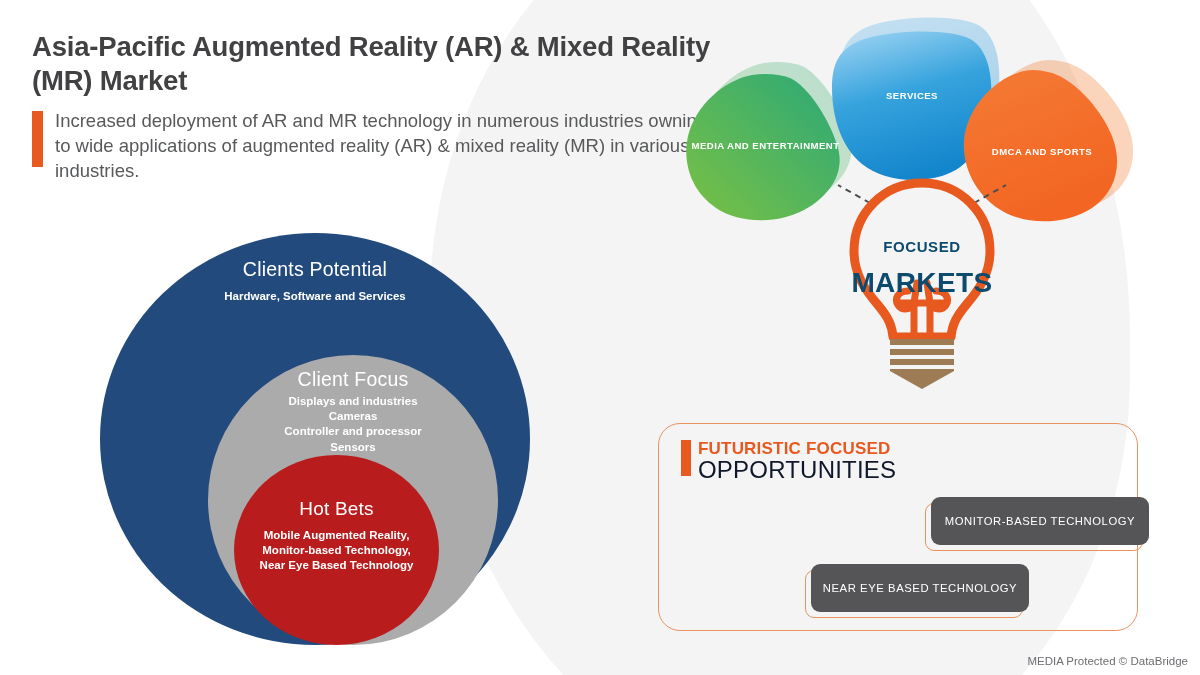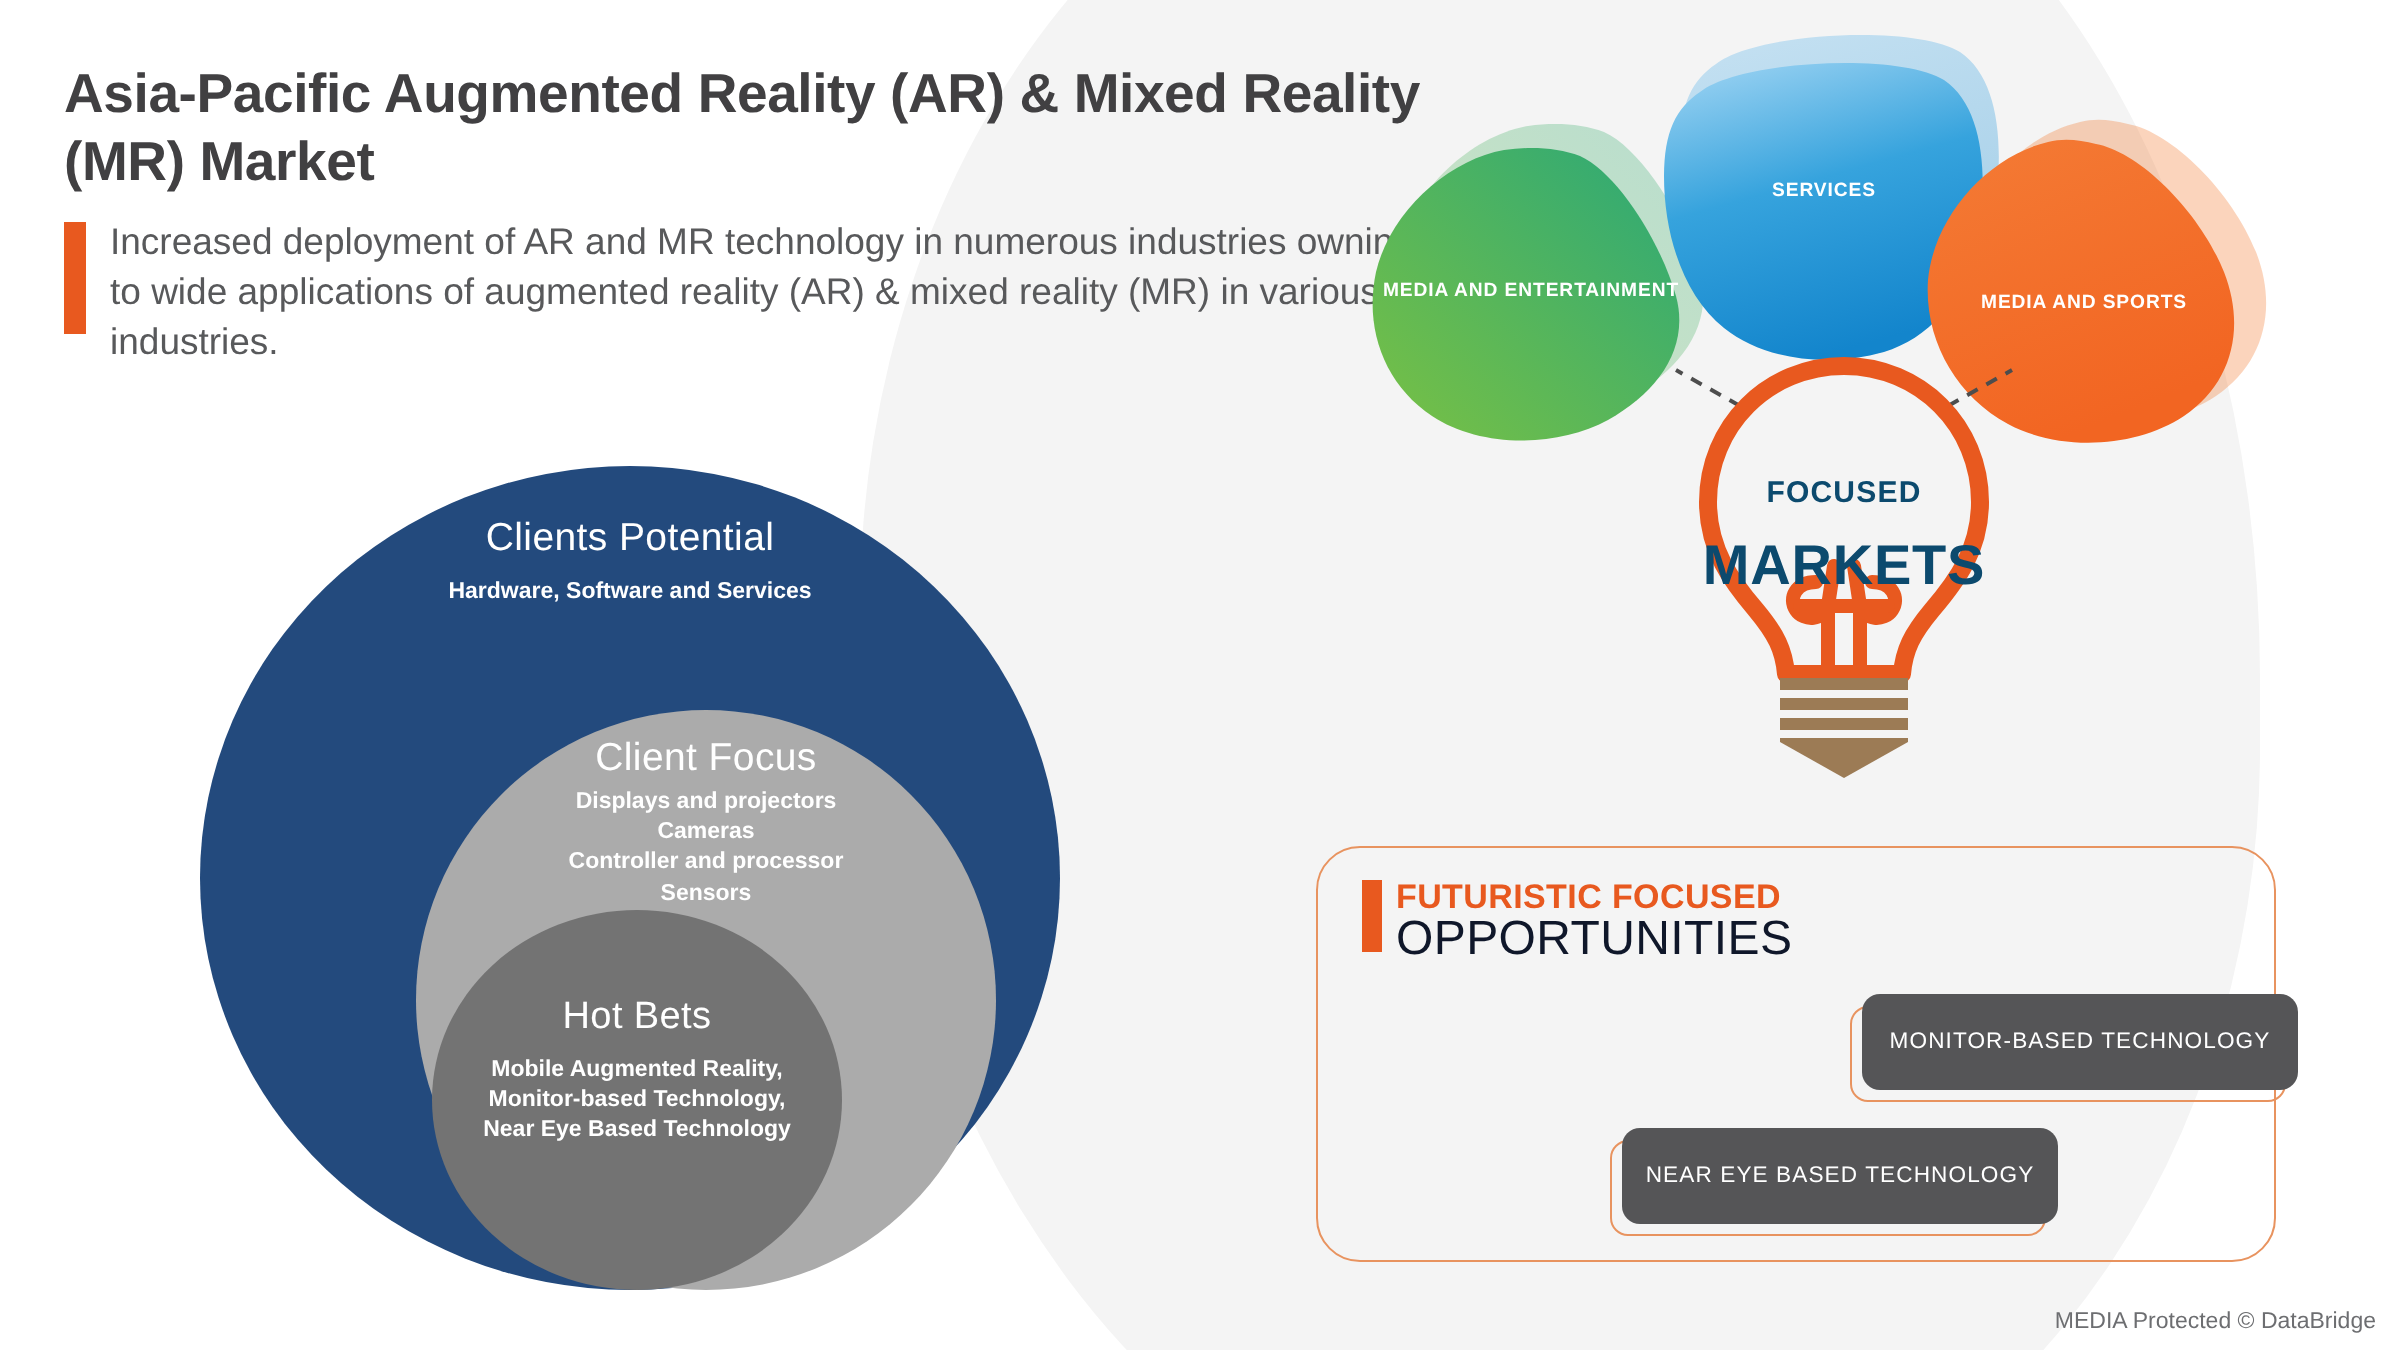--- a/index.html
+++ b/index.html
@@ -39,22 +39,22 @@
   .ring { position:absolute; border-radius:50%; text-align:center; color:#fff; }
   #ring-outer {
     left:0; top:0; width:430px; height:412px;
     background:#234A7D;
   }
   #ring-middle {
     left:108px; top:122px; width:290px; height:290px;
     background:#ABABAB;
   }
   #ring-inner {
-    left:116px; top:222px; width:205px; height:190px;
-    background:#737373;
+    left:134px; top:222px; width:205px; height:190px;
+    background:#b91c1c;
   }
   .ring-title { font-size:19.5px; font-weight:400; letter-spacing:0.2px; }
   .ring-sub { font-size:11.5px; line-height:1.32; font-weight:bold; }
   #ring-outer .ring-title { padding-top:25px; }
   #ring-outer .ring-sub { margin-top:8px; }
   #ring-middle .ring-title { padding-top:13px; }
   #ring-middle .ring-sub { margin-top:3px; }
   #ring-inner .ring-title { padding-top:43px; font-size:19px; }
   #ring-inner .ring-sub { margin-top:8px; }
 
@@ -136,21 +136,21 @@
 
 <div id="circles">
 
   <div class="ring" id="ring-outer">
     <div class="ring-title">Clients Potential</div>
     <div class="ring-sub">Hardware, Software and Services</div>
   </div>
 
   <div class="ring" id="ring-middle">
     <div class="ring-title">Client Focus</div>
-    <div class="ring-sub" style="white-space:pre-line;">Displays and projectors
+    <div class="ring-sub" style="white-space:pre-line;">Displays and industries
 Cameras
 Controller and processor
 Sensors</div>
   </div>
 
   <div class="ring" id="ring-inner">
     <div class="ring-title">Hot Bets</div>
     <div class="ring-sub" style="white-space:pre-line;">Mobile Augmented Reality,
 Monitor-based Technology,
 Near Eye Based Technology</div>
@@ -210,21 +210,21 @@
     </svg>
     <svg class="blob-main" width="180" height="165" viewBox="0 0 180 165" style="transform:translate(-16px,10px);">
       <defs>
         <linearGradient id="gOrange" x1="0" y1="0" x2="0.4" y2="1">
           <stop offset="0%" stop-color="#F47B35"></stop>
           <stop offset="100%" stop-color="#F26522"></stop>
         </linearGradient>
       </defs>
       <path d="M96 6 C118 10 148 40 160 70 C171 98 164 126 140 142 C116 158 78 160 52 146 C26 132 10 104 12 74 C15 42 42 12 72 5 C80 3 88 4 96 6 Z" fill="url(#gOrange)"></path>
     </svg>
-    <div class="blob-label" style="transform:translate(-16px,10px);">MEDIA AND SPORTS</div>
+    <div class="blob-label" style="transform:translate(-16px,10px);">DMCA AND SPORTS</div>
   </div>
 </div>
 
 <div id="bulb">
   <svg width="180" height="220" viewBox="0 0 180 220">
 
     <path d="M38 28 L6 10" stroke="#4D4D4D" stroke-width="2" stroke-dasharray="6 5" fill="none"></path>
     <path d="M142 28 L174 10" stroke="#4D4D4D" stroke-width="2" stroke-dasharray="6 5" fill="none"></path>
 
     <path d="M90 8 C128 8 158 38 158 76 C158 100 146 116 134 130 C124 142 120 150 119 162

